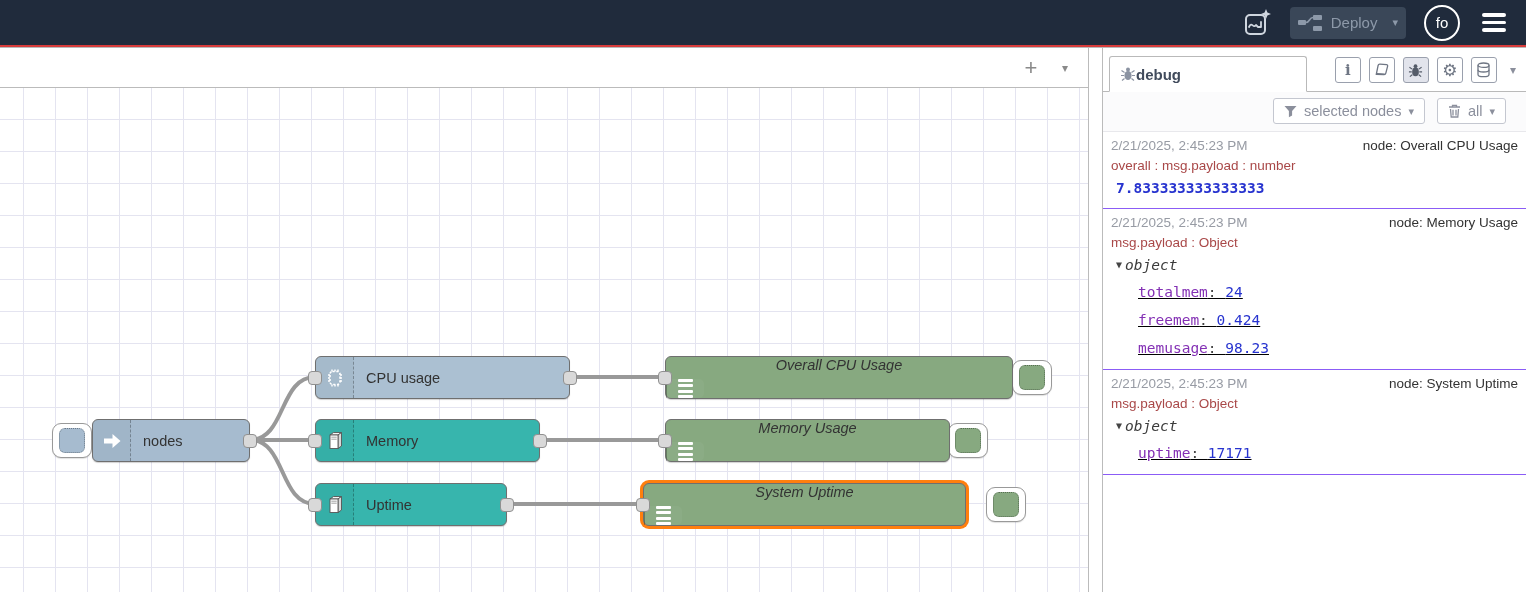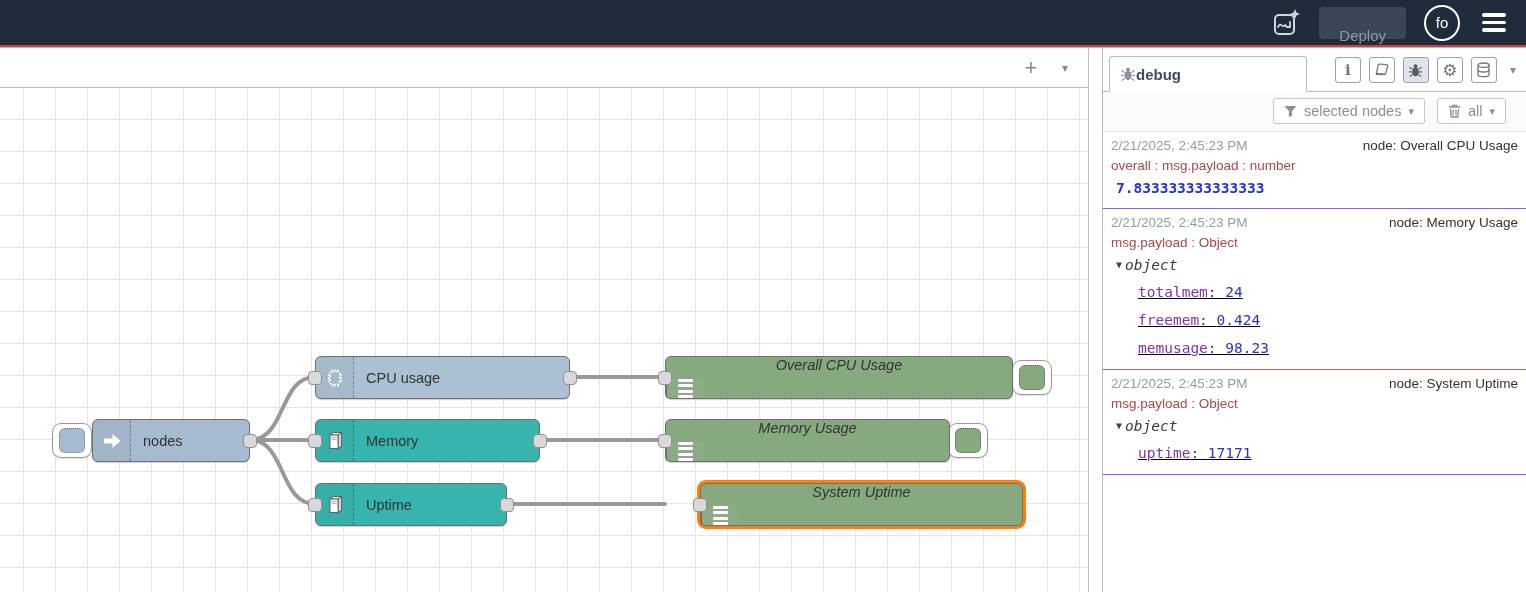--- a/index.html
+++ b/index.html
@@ -6,22 +6,22 @@
   html,body { width:1526px; height:592px; overflow:hidden; background:#fff;
               font-family:"Liberation Sans", sans-serif; }
   .app { width:1526px; height:592px; display:flex; flex-direction:column; }
 
   
   .header { height:45px; background:#202b3c; display:flex; align-items:center;
             justify-content:flex-end; padding-right:16px; gap:18px; flex:0 0 auto; }
   .header-accent { height:3px; background:#d83b3b; border-bottom:1px solid #b9b9b9; flex:0 0 auto; }
   .hbtn { display:flex; align-items:center; justify-content:center; cursor:pointer; }
   .deploy-btn { background:#3a4758; border-radius:4px; height:32px; display:flex;
-                align-items:center; gap:20px; padding:0 20px; color:#8d99a9;
-                font-size:15px; cursor:pointer;flex-direction:column; }
+                align-items:center; gap:9px; padding:0 8px; color:#8d99a9;
+                font-size:15px; cursor:pointer; }
   .deploy-caret { font-size:11px; color:#8d99a9; padding-left:6px; }
   .avatar { width:36px; height:36px; border:2px solid #fff; border-radius:50%;
             color:#fff; font-size:15px; display:flex; align-items:center;
             justify-content:center; cursor:pointer; }
   .hamburger { display:flex; flex-direction:column; gap:4px; cursor:pointer; padding:4px; }
   .hamburger span { display:block; width:24px; height:3.5px; background:#fff; border-radius:2px; }
 
   
   .main { flex:1; display:flex; min-height:0; }
   .workspace { width:1089px; display:flex; flex-direction:column; border-right:1px solid #bbb; }
@@ -248,21 +248,21 @@
             <div class="hamb-icon">
                 <i></i>
                 <i></i>
                 <i></i>
                 <i></i>
               </div>
           </div>
           <div class="port in"></div>
         </div>
 
-        <div class="node debug-node selected" style="left:700px; top:395px; width:323px;">
+        <div class="node debug-node selected" style="left:643px; top:395px; width:323px;">
           <div class="label debug-label">System Uptime</div>
           <div class="icon-area right">
             <div class="hamb-icon">
                 <i></i>
                 <i></i>
                 <i></i>
                 <i></i>
               </div>
           </div>
           <div class="port in"></div>

